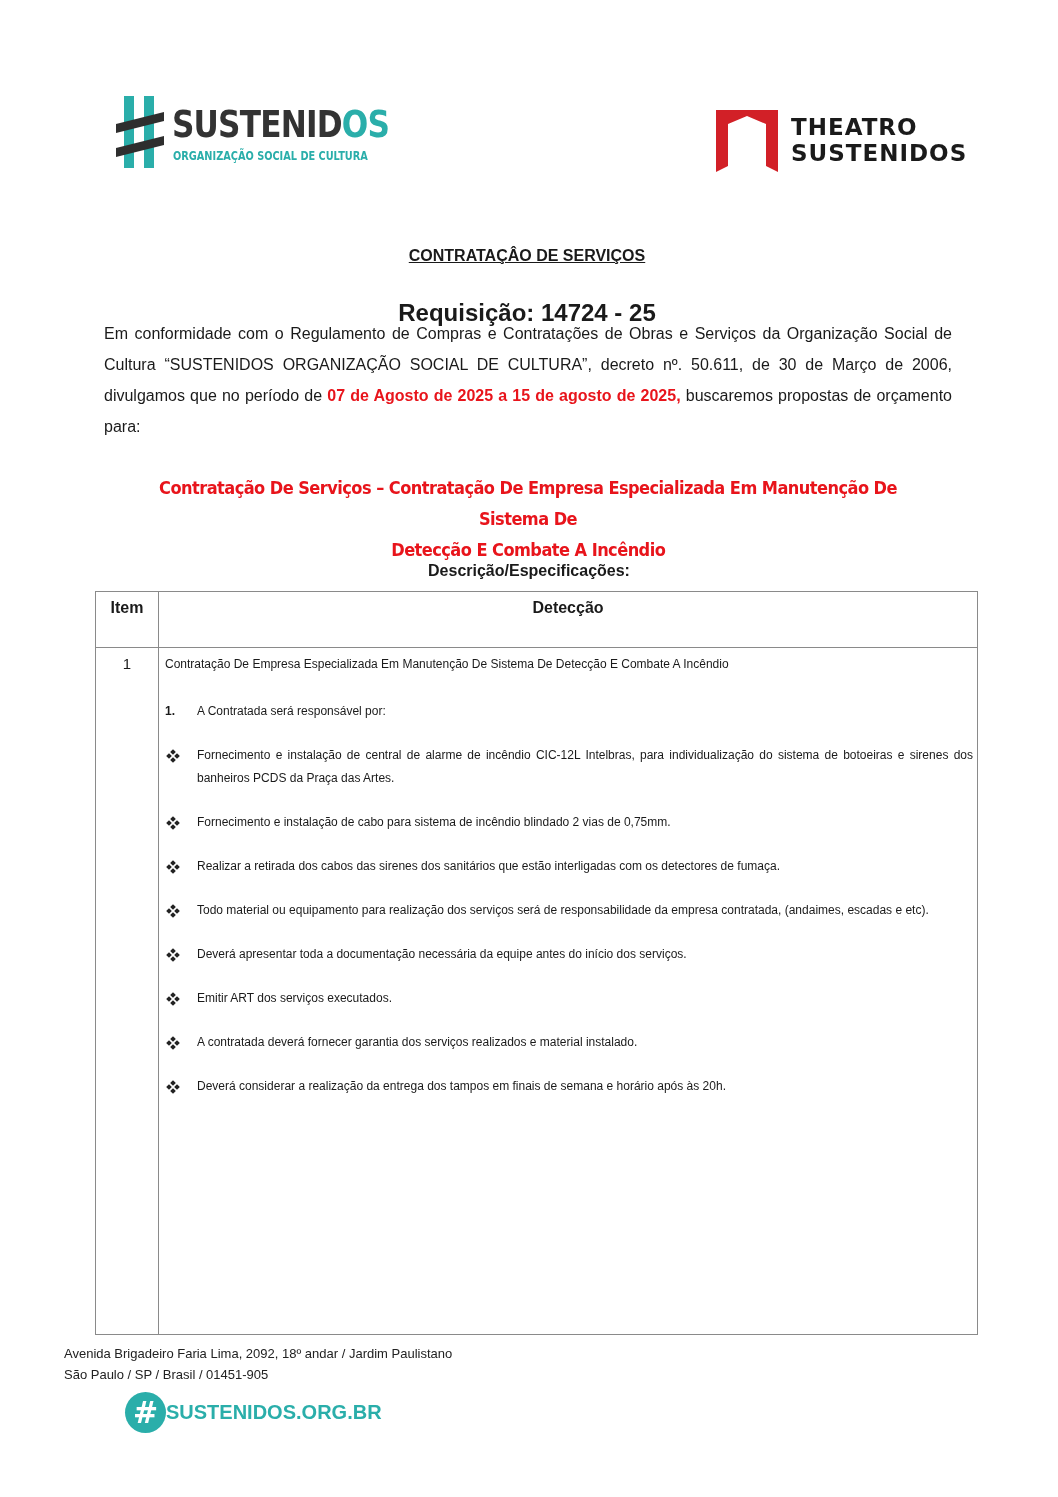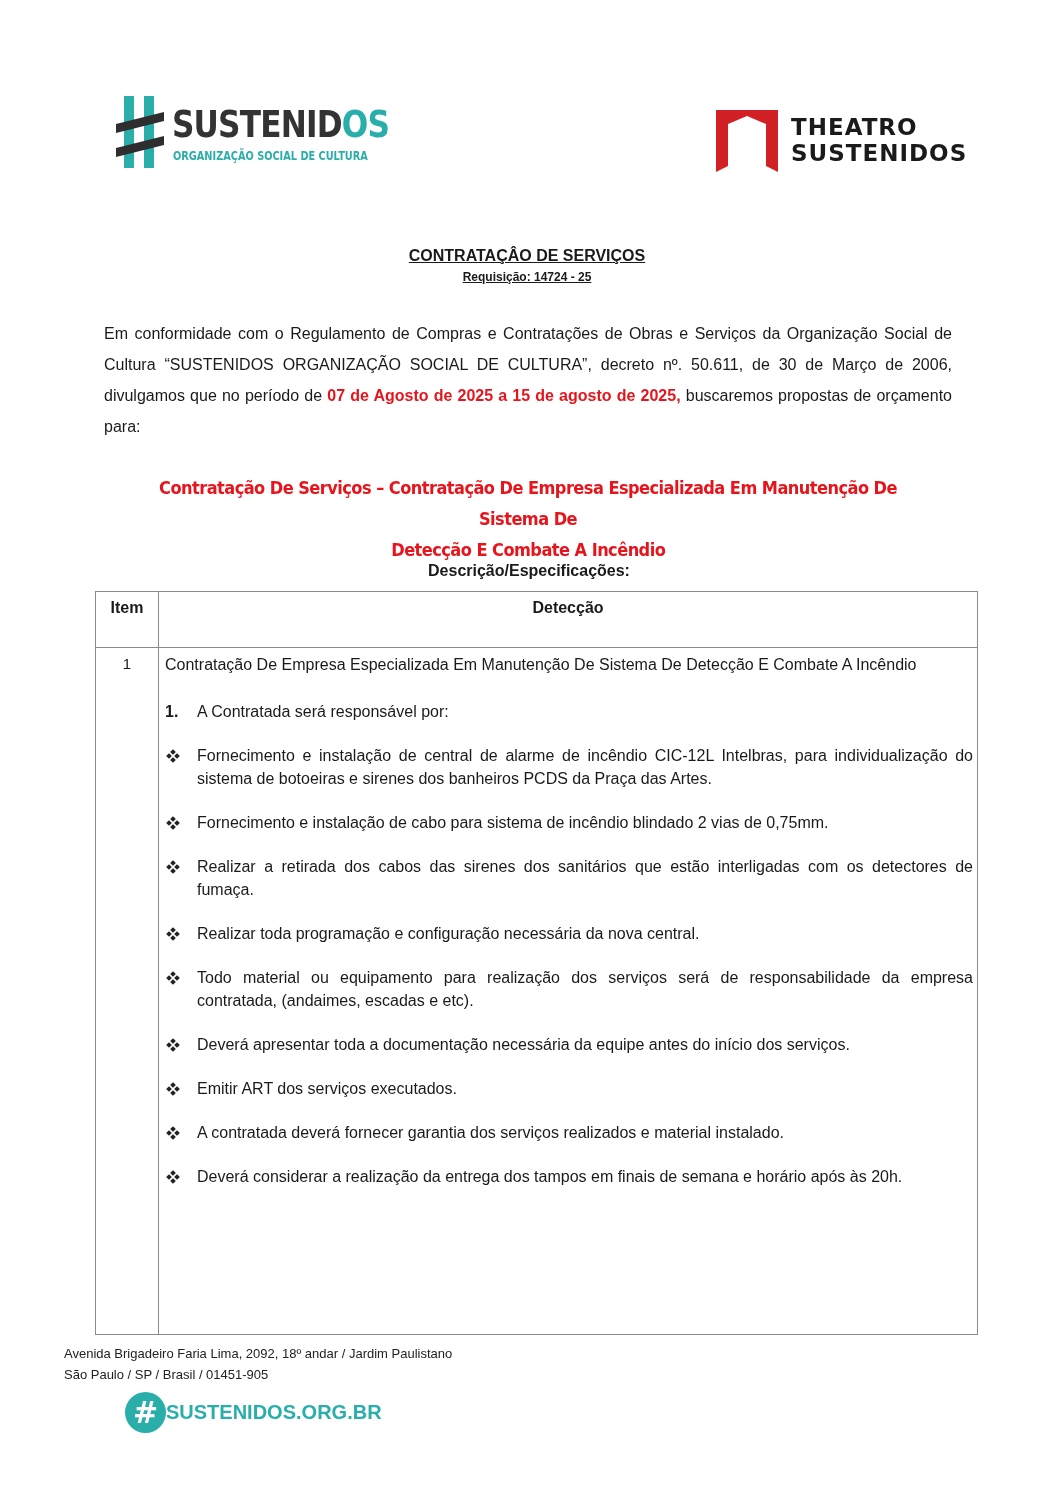--- a/index.html
+++ b/index.html
@@ -20,21 +20,21 @@
               transform: scaleX(0.78); transform-origin: left top; }
 
   .logo-tm { position: absolute; left: 716px; top: 108px; width: 240px; height: 66px; padding-left: 33px; }
   .tm-mark { position: absolute; left: 0; top: 2px; width: 62px; height: 62px; }
   .tm-text { position: absolute; left: 75px; top: 6px; font-family: "DejaVu Sans", sans-serif;
              font-weight: bold; font-size: 23px; line-height: 26px; letter-spacing: 1px; color: #1a1a1a; }
 
   
   .title-block { position: absolute; left: 0; width: 1054px; top: 246px; text-align: center; }
   .title1 { font-weight: bold; font-size: 16px; text-decoration: underline; line-height: 20px; }
-  .title2 { font-weight: bold; font-size: 12px; text-decoration: underline; line-height: 22px; }
+  .title2 { font-weight: bold; font-size: 24px; line-height: 22px; margin-top: 36px; }
 
   .intro { position: absolute; left: 104px; width: 848px; top: 318px; font-size: 16px; line-height: 31px;
            text-align: justify; }
   .intro .red { color: #e8141b; font-weight: bold; }
 
   .subject { position: absolute; left: 90px; width: 876px; top: 472px; text-align: center;
              color: #e8141b; font-weight: bold; font-size: 18px; line-height: 31px;
              font-family: "DejaVu Sans", sans-serif; letter-spacing: -0.6px; }
   .subject span { display: inline-block; transform: scaleX(0.9); }
 
@@ -42,21 +42,21 @@
                   font-weight: bold; font-size: 16px; }
 
   
   .tbl { position: absolute; left: 95px; top: 591px; width: 883px; height: 744px;
          border: 1px solid #8a8a8a; box-sizing: border-box; }
   .tbl .col-div { position: absolute; left: 62px; top: 0; bottom: 0; width: 1px; background: #8a8a8a; }
   .tbl .row-div { position: absolute; left: 0; right: 0; top: 55px; height: 1px; background: #8a8a8a; }
   .th-item { position: absolute; left: 0; width: 62px; top: 7px; text-align: center; font-weight: bold; font-size: 16px; }
   .th-desc { position: absolute; left: 63px; right: 0; top: 7px; text-align: center; font-weight: bold; font-size: 16px; }
   .td-num { position: absolute; left: 0; width: 62px; top: 63px; text-align: center; font-size: 15px; }
-  .desc { position: absolute; left: 69px; width: 808px; top: 61px; font-size: 16px; line-height: 23px; }
+  .desc { position: absolute; left: 69px; width: 808px; top: 61px; font-size: 12px; line-height: 23px; }
   .desc .lead { text-align: justify; margin: 0; }
   .desc .numbered { margin-top: 24px; display: flex; }
   .desc .numbered .n { width: 32px; font-weight: bold; }
   .bullets { list-style: none; margin: 0; padding: 0; }
   .bullets li { display: flex; margin-top: 21px; }
   .bullets li .b { width: 32px; flex: 0 0 32px; position: relative; }
   .bullets li .t { flex: 1; text-align: justify; }
   .diamond { position: absolute; left: 2px; top: 6px; width: 12px; height: 12px; }
   .diamond i { position: absolute; width: 4px; height: 4px; background: #222; transform: rotate(45deg); }
 
@@ -155,31 +155,20 @@
         </li>
       <li>
           <span class="b">
             <span class="diamond">
               <i style="left:4px;top:0"></i>
               <i style="left:0;top:4px"></i>
               <i style="left:8px;top:4px"></i>
               <i style="left:4px;top:8px"></i>
             </span>
           </span>
-          <span class="t">Realizar toda programação e configuração necessária da nova central.</span>
-        </li>
-      <li>
-          <span class="b">
-            <span class="diamond">
-              <i style="left:4px;top:0"></i>
-              <i style="left:0;top:4px"></i>
-              <i style="left:8px;top:4px"></i>
-              <i style="left:4px;top:8px"></i>
-            </span>
-          </span>
           <span class="t">Todo material ou equipamento para realização dos serviços será de responsabilidade da empresa contratada, (andaimes, escadas e etc).</span>
         </li>
       <li>
           <span class="b">
             <span class="diamond">
               <i style="left:4px;top:0"></i>
               <i style="left:0;top:4px"></i>
               <i style="left:8px;top:4px"></i>
               <i style="left:4px;top:8px"></i>
             </span>

